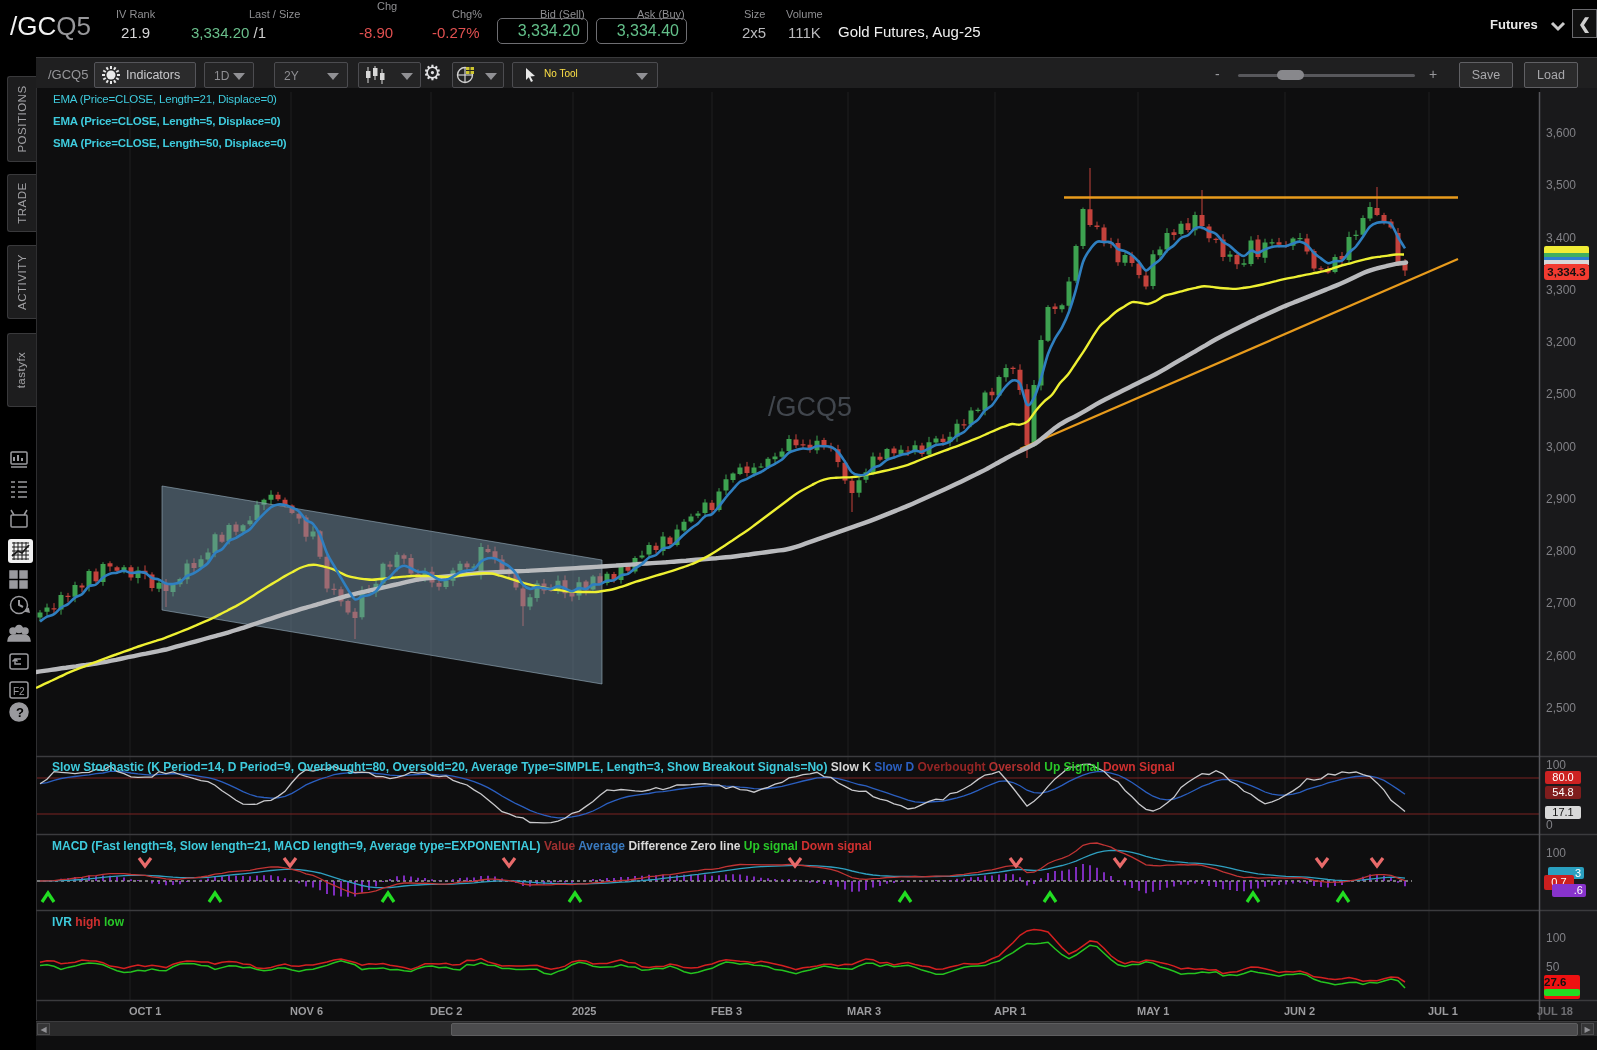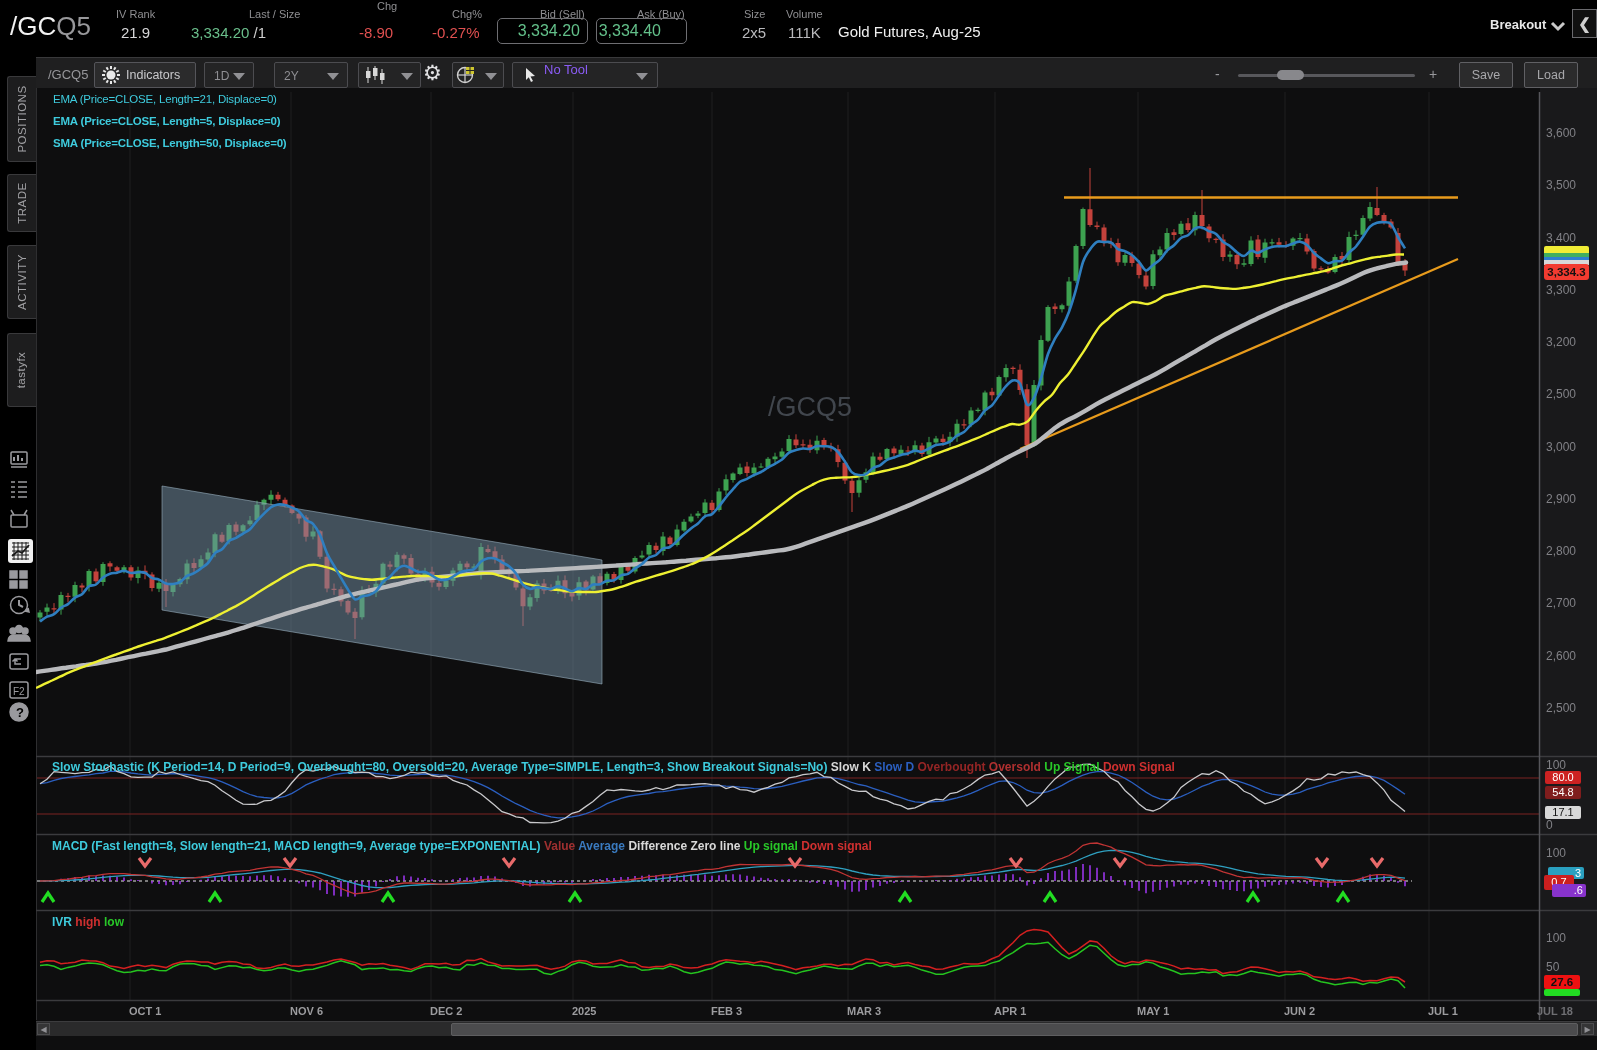--- a/index.html
+++ b/index.html
@@ -7,27 +7,27 @@
 <div class="val" style="left:121px;top:24px">21.9</div>
 <div class="lb" style="left:249px;top:8px">Last / Size</div>
 <div class="val" style="left:191px;top:24px;color:#6abe8b">3,334.20 <span style="color:#cfcfcf">/1</span></div>
 <div class="lb" style="left:377px;top:0">Chg</div>
 <div class="val" style="left:359px;top:24px;color:#e05050">-8.90</div>
 <div class="lb" style="left:452px;top:8px">Chg%</div>
 <div class="val" style="left:432px;top:24px;color:#e05050">-0.27%</div>
 <div class="lb" style="left:540px;top:8px">Bid (Sell)</div>
 <div style="position:absolute;left:497px;top:18px;width:91px;height:26px;border:1.5px solid #6e6e72;border-radius:5px;color:#63c08a;font-size:16px;text-align:right;line-height:24px;padding-right:7px">3,334.20</div>
 <div class="lb" style="left:637px;top:8px">Ask (Buy)</div>
-<div style="position:absolute;left:596px;top:18px;width:91px;height:26px;border:1.5px solid #6e6e72;border-radius:5px;color:#63c08a;font-size:16px;text-align:right;line-height:24px;padding-right:25px">3,334.40</div>
+<div style="position:absolute;left:596px;top:18px;width:91px;height:26px;border:1.5px solid #6e6e72;border-radius:5px;color:#63c08a;font-size:16px;text-align:right;line-height:24px;padding-right:7px">3,334.40</div>
 <div class="lb" style="left:744px;top:8px">Size</div>
 <div class="val" style="left:742px;top:24px;color:#b9b9bc">2x5</div>
 <div class="lb" style="left:786px;top:8px">Volume</div>
 <div class="val" style="left:788px;top:24px;color:#b9b9bc">111K</div>
 <div style="position:absolute;left:838px;top:23px;font-size:15px;color:#f0f0f0">Gold Futures, Aug-25</div>
-<div style="position:absolute;left:1490px;top:17px;font-size:13px;font-weight:bold;color:#e8e8e8">Breakout</div>
+<div style="position:absolute;left:1490px;top:17px;font-size:13px;font-weight:bold;color:#e8e8e8">Futures</div>
 <svg width="16" height="12" style="position:absolute;left:1550px;top:20px" viewBox="0 0 16 12">
     <path d="M2 3 L8 9 L14 3" stroke="#c9c9c9" stroke-width="3" fill="none"></path>
   </svg>
 <div style="position:absolute;left:1572px;top:9px;width:25px;height:29px;border:1px solid #6a6a6e;background:#101010;color:#cfcfcf;font-size:15px;text-align:center;line-height:27px;font-weight:bold">❮</div>
 <div style="position:absolute;left:36px;top:57px;width:1561px;height:33px;background:#1f1f20;border-top:1px solid #39393b"></div>
 <div style="position:absolute;left:48px;top:67px;font-size:13px;color:#96969a">/GCQ5</div>
 <div style="position:absolute;left:94px;top:62px;width:102px;height:26px;background:#2b2b2c;border:1px solid #55555a;border-radius:2px"></div>
 <svg width="20" height="20" style="position:absolute;left:101px;top:65px" viewBox="0 0 20 20">
     <circle cx="10" cy="10" r="4.5" fill="#e8e8e8"></circle>
     <line x1="16.0" y1="10.0" x2="19.0" y2="10.0" stroke="#e8e8e8" stroke-width="2"></line>
@@ -74,21 +74,21 @@
     <rect x="10" y="2" width="8" height="7" fill="#cdc52f"></rect>
     <line x1="14" y1="2" x2="14" y2="9" stroke="#222" stroke-width="1"></line>
     <line x1="10" y1="5.5" x2="18" y2="5.5" stroke="#222" stroke-width="1"></line>
   </svg>
 <div class="ddn" style="left:512px;top:62px;width:146px;height:26px">
     <span class="chev" style="position:absolute;right:9px;top:10px"></span>
   </div>
 <svg width="14" height="16" style="position:absolute;left:524px;top:67px" viewBox="0 0 14 16">
     <path d="M2 1 L11 9 L6.5 9.5 L9 14 L7 15 L4.8 10.3 L2 13 Z" fill="#e8e8e8"></path>
   </svg>
-<div style="position:absolute;left:544px;top:62px;font-size:13px;color:#8b5cf6">No Tool</div>
+<div style="position:absolute;left:544px;top:68px;font-size:10px;color:#fde047">No Tool</div>
 <div style="position:absolute;left:1215px;top:66px;font-size:14px;color:#98989c">-</div>
 <div style="position:absolute;left:1238px;top:74px;width:177px;height:3px;background:#58585c;border-radius:2px"></div>
 <div style="position:absolute;left:1277px;top:70px;width:27px;height:10px;background:#88888c;border-radius:5px"></div>
 <div style="position:absolute;left:1429px;top:66px;font-size:14px;color:#98989c">+</div>
 <div style="position:absolute;left:1459px;top:62px;width:54px;height:26px;background:#2b2b2c;border:1px solid #606064;border-radius:2px;color:#a8a8ac;font-size:12.5px;text-align:center;line-height:24px">Save</div>
 <div style="position:absolute;left:1524px;top:62px;width:54px;height:26px;background:#2b2b2c;border:1px solid #606064;border-radius:2px;color:#a8a8ac;font-size:12.5px;text-align:center;line-height:24px">Load</div>
 <div style="position:absolute;left:7px;top:76px;width:29px;height:86px;background:#1d1d1e;border:1px solid #39393b;border-right:none;border-radius:3px 0 0 3px"></div>
 <div style="position:absolute;left:7px;top:76px;width:29px;height:86px;display:flex;align-items:center;justify-content:center">
     <span style="transform:rotate(-90deg);white-space:nowrap;color:#a2a2a5;font-size:11.5px;letter-spacing:0.5px">POSITIONS</span>
   </div>
@@ -238,21 +238,21 @@
 <div style="position:absolute;left:1545px;top:771px;width:36px;height:13px;background:#cc2222;border-radius:2px;color:#fff;font-size:11px;text-align:center;line-height:13px">80.0</div>
 <div style="position:absolute;left:1545px;top:786px;width:36px;height:13px;background:#7f1d1d;border-radius:2px;color:#fff;font-size:11px;text-align:center;line-height:13px">54.8</div>
 <div style="position:absolute;left:1545px;top:806px;width:36px;height:13px;background:#d8d8d8;border-radius:2px;color:#111;font-size:11px;text-align:center;line-height:13px">17.1</div>
 <div class="axl" style="left:1546px;top:818px">0</div>
 <div class="axl" style="left:1546px;top:846px">100</div>
 <div style="position:absolute;left:1548px;top:867px;width:36px;height:12px;background:#2aa0c0;border-radius:2px;color:#fff;font-size:11px;text-align:right;line-height:12px;padding-right:3px">3</div>
 <div style="position:absolute;left:1544px;top:875px;width:30px;height:15px;background:#cc1f1f;border-radius:2px;color:#fff;font-size:11px;text-align:center;line-height:15px">0.7</div>
 <div style="position:absolute;left:1552px;top:884px;width:34px;height:13px;background:#8833cc;border-radius:2px;color:#fff;font-size:11px;text-align:right;line-height:13px;padding-right:3px">.6</div>
 <div class="axl" style="left:1546px;top:931px">100</div>
 <div class="axl" style="left:1546px;top:960px">50</div>
-<div style="position:absolute;left:1544px;top:975px;width:36px;height:14px;background:#ee1111;border-radius:2px;color:#111;font-size:11.5px;text-align:center;line-height:14px;font-weight:bold">27.6</div>
+<div style="position:absolute;left:1544px;top:975px;width:36px;height:24px;background:#ee1111;border-radius:2px;color:#111;font-size:11.5px;text-align:left;line-height:14px;font-weight:bold">27.6</div>
 <div style="position:absolute;left:1544px;top:989px;width:36px;height:7px;background:#22dd22;border-radius:2px"></div>
 <div class="tlb" style="left:129px;top:1005px">OCT 1</div>
 <div class="tlb" style="left:290px;top:1005px">NOV 6</div>
 <div class="tlb" style="left:430px;top:1005px">DEC 2</div>
 <div class="tlb" style="left:572px;top:1005px">2025</div>
 <div class="tlb" style="left:711px;top:1005px">FEB 3</div>
 <div class="tlb" style="left:847px;top:1005px">MAR 3</div>
 <div class="tlb" style="left:994px;top:1005px">APR 1</div>
 <div class="tlb" style="left:1137px;top:1005px">MAY 1</div>
 <div class="tlb" style="left:1284px;top:1005px">JUN 2</div>

